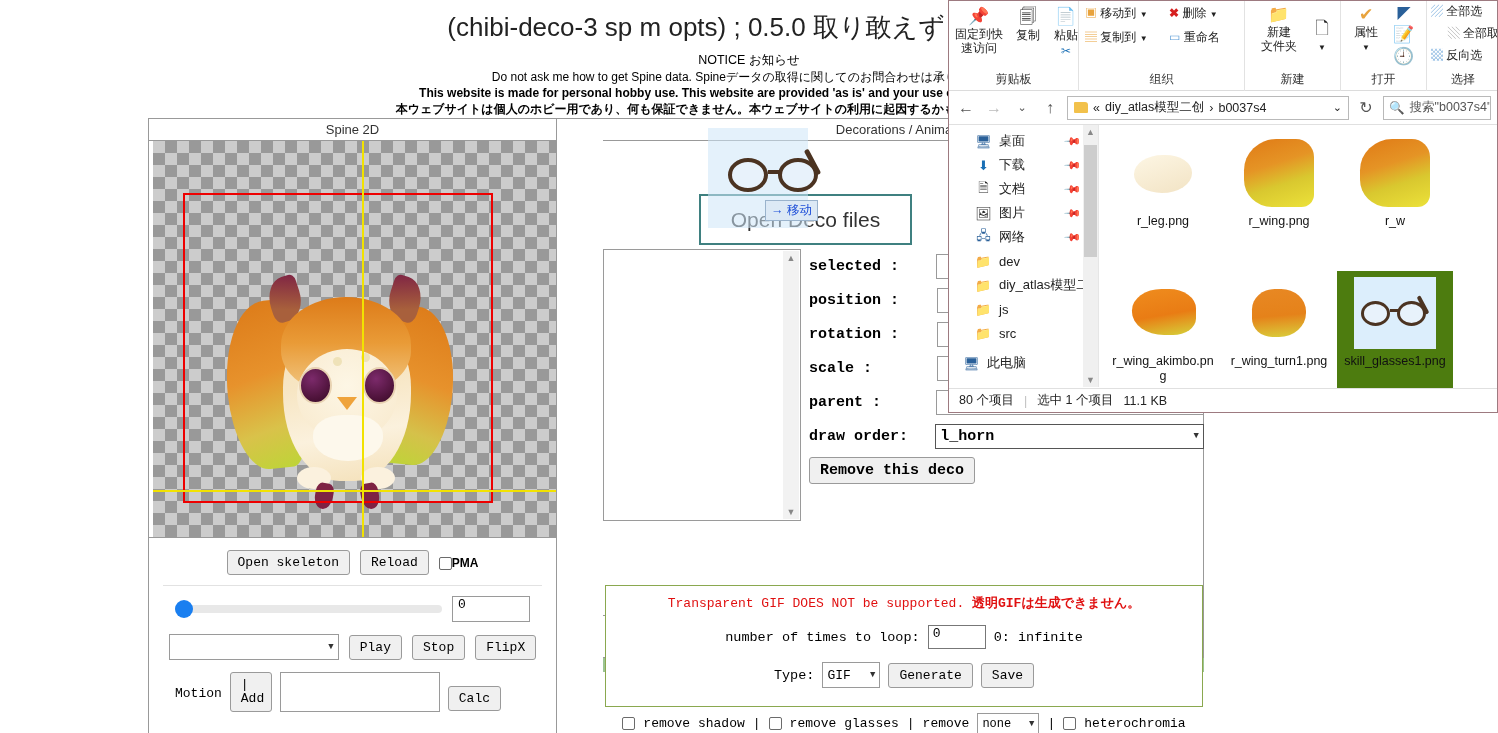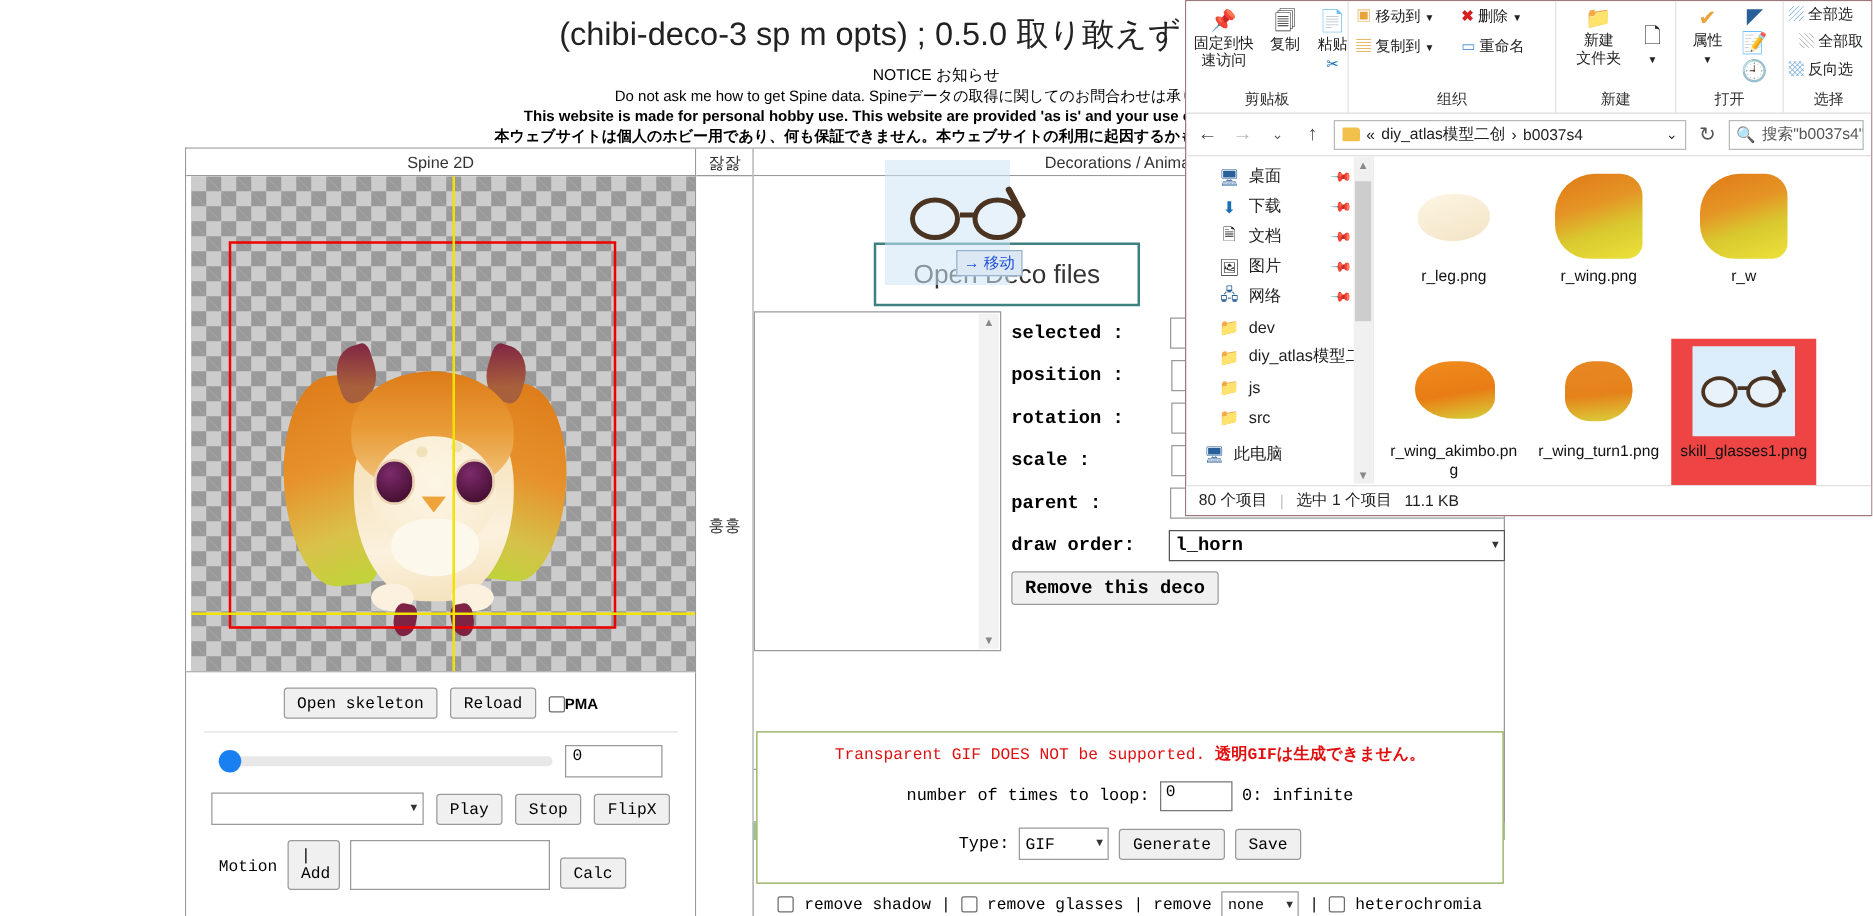--- a/index.html
+++ b/index.html
@@ -267,21 +267,21 @@
     position: absolute; right: 0; top: 0; width: 15px; height: 100%;
     background: #f0f0f0; display: flex; flex-direction: column; justify-content: space-between; align-items: center;
   }
   .nav-thumb { position: absolute; right: 1px; top: 20px; width: 13px; height: 112px; background: #cdcdcd; }
   .files-pane { flex: 1; position: relative; padding: 6px 0 0 6px; }
   .file-grid { display: flex; flex-wrap: wrap; }
   .file-tile {
     width: 116px; height: 140px; text-align: center; padding-top: 6px;
     font-size: 12.5px; color: #111;
   }
-  .file-tile.sel { background: #ef4444; }
+  .file-tile.sel { background: #4d7c0f; }
   .file-thumb {
     width: 82px; height: 72px; margin: 0 auto 5px; background: #fff;
     position: relative; overflow: hidden;
   }
   .file-name { line-height: 15px; word-break: break-all; padding: 0 5px; }
   .statusbar {
     position: absolute; left: 0; bottom: 0; width: 100%; height: 24px;
     border-top: 1px solid #e0e0e0; display: flex; align-items: center;
     padding-left: 10px; gap: 10px; font-size: 12.5px; color: #222; background: #fff;
   }
@@ -381,24 +381,20 @@
       <div style="display:flex; align-items:flex-start; gap:8px; margin-top:12px; padding-left:26px;">
         <span class="mono" style="font-size:13px; padding-top:14px;">Motion</span>
         <button class="btn" style="width:42px; height:40px; line-height:14px; text-align:left;">
           <span style="display:block;">|</span><span>Add</span>
         </button>
         <div style="width:160px; height:40px; border:1px solid #9a9a9a; background:#fff;"></div>
         <button class="btn" style="margin-top:14px;">Calc</button>
       </div>
     </div>
 
-    <div class="cell bord kcol">
-      <div class="kcol-head">잟잟</div>
-      <div class="kcol-mid">훙훙</div>
-    </div>
 
     <div class="cell bord deco-header">Decorations / Animated</div>
 
     <div class="cell bord deco-body">
       <div class="dropzone">Open Deco files</div>
       <div class="m-text">M</div>
 
       <div class="deco-list">
         <div class="list-scroll">
           <span class="scroll-arrow">▲</span>
@@ -455,21 +451,21 @@
       <span>Transparent GIF DOES NOT be supported.</span>
       <span style="font-weight:bold;">透明GIFは生成できません。</span>
     </div>
     <div class="gif-row">
       <span>number of times to loop:</span>
       <div class="gif-input" style="width:58px;">0</div>
       <span>0: infinite</span>
     </div>
     <div class="gif-row">
       <span>Type:</span>
-      <div class="select-box" style="width:72px;">
+      <div class="select-box" style="width:58px;">
         <span>GIF</span>
         <span class="chev">▼</span>
       </div>
       <button class="btn">Generate</button>
       <button class="btn">Save</button>
     </div>
   </div>
 
   <div class="bottom-checks">
     <span class="cbx"></span>
@@ -571,21 +567,21 @@
           <span class="ricon" style="color:#59a14f;">🕘</span>
         </div>
         <div class="rgroup-label">打开</div>
       </div>
 
       <div class="rgroup" style="left:478px; width:72px; border-right:none;">
         <div class="ritem" style="left:4px; top:2px; text-align:left; width:68px;">
           <span style="color:#5b9bd5;">▨</span>
           <span>全部选</span>
         </div>
-        <div class="ritem" style="left:4px; top:24px; text-align:center; width:68px;">
+        <div class="ritem" style="left:4px; top:24px; text-align:right; width:68px;">
           <span style="color:#9a9a9a;">▧</span>
           <span>全部取</span>
         </div>
         <div class="ritem" style="left:4px; top:46px; text-align:left; width:68px;">
           <span style="color:#5b9bd5;">▩</span>
           <span>反向选</span>
         </div>
         <div class="rgroup-label">选择</div>
       </div>
     </div>

